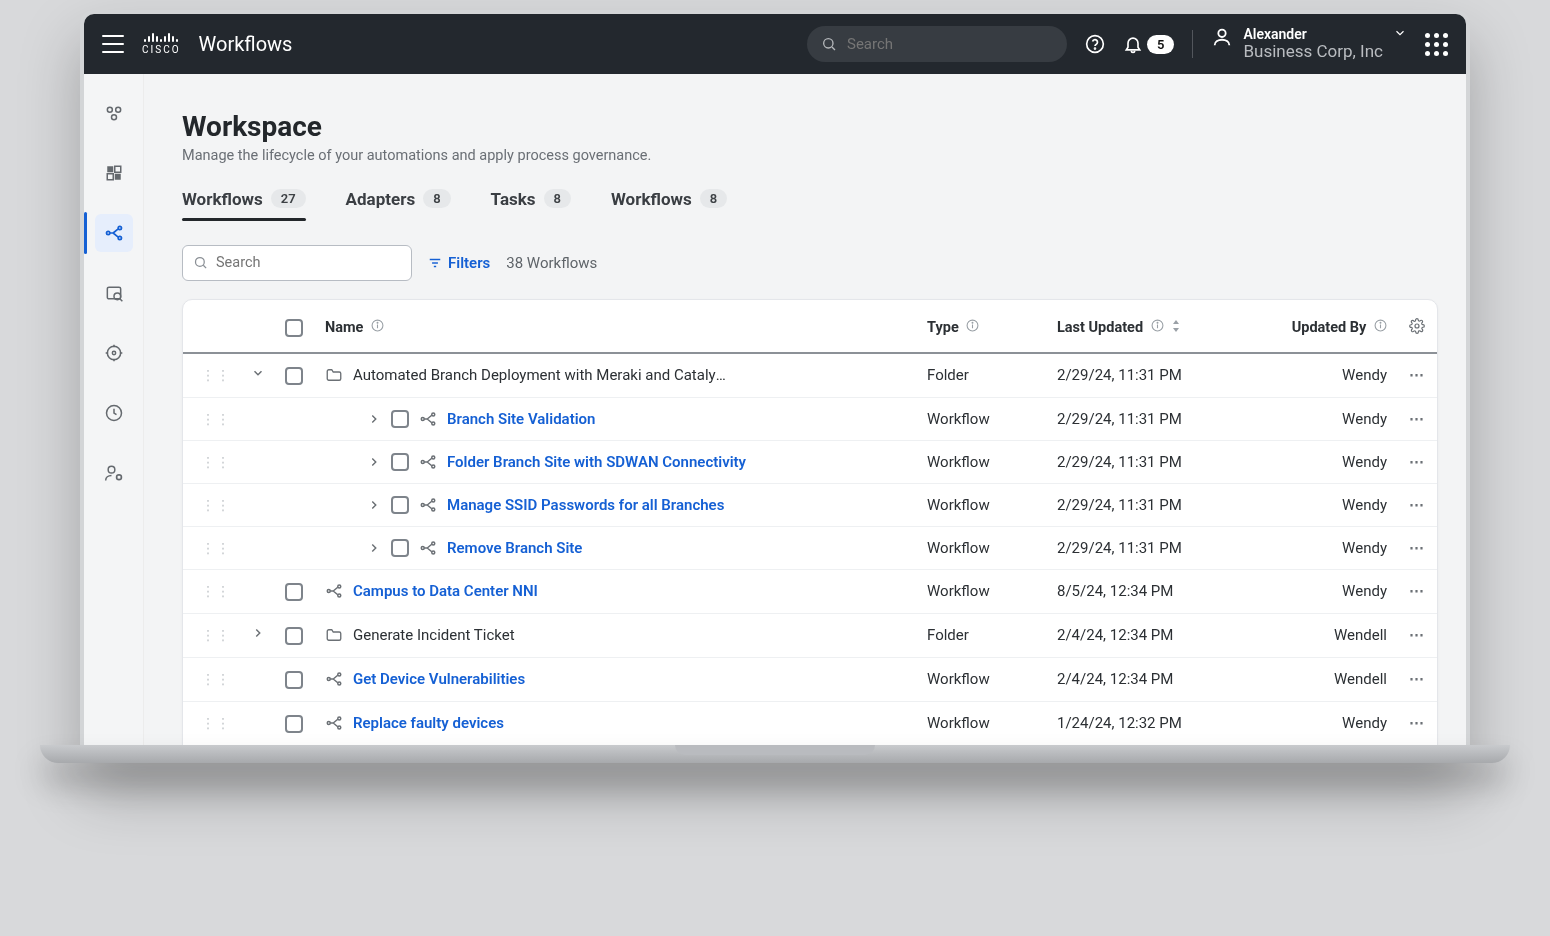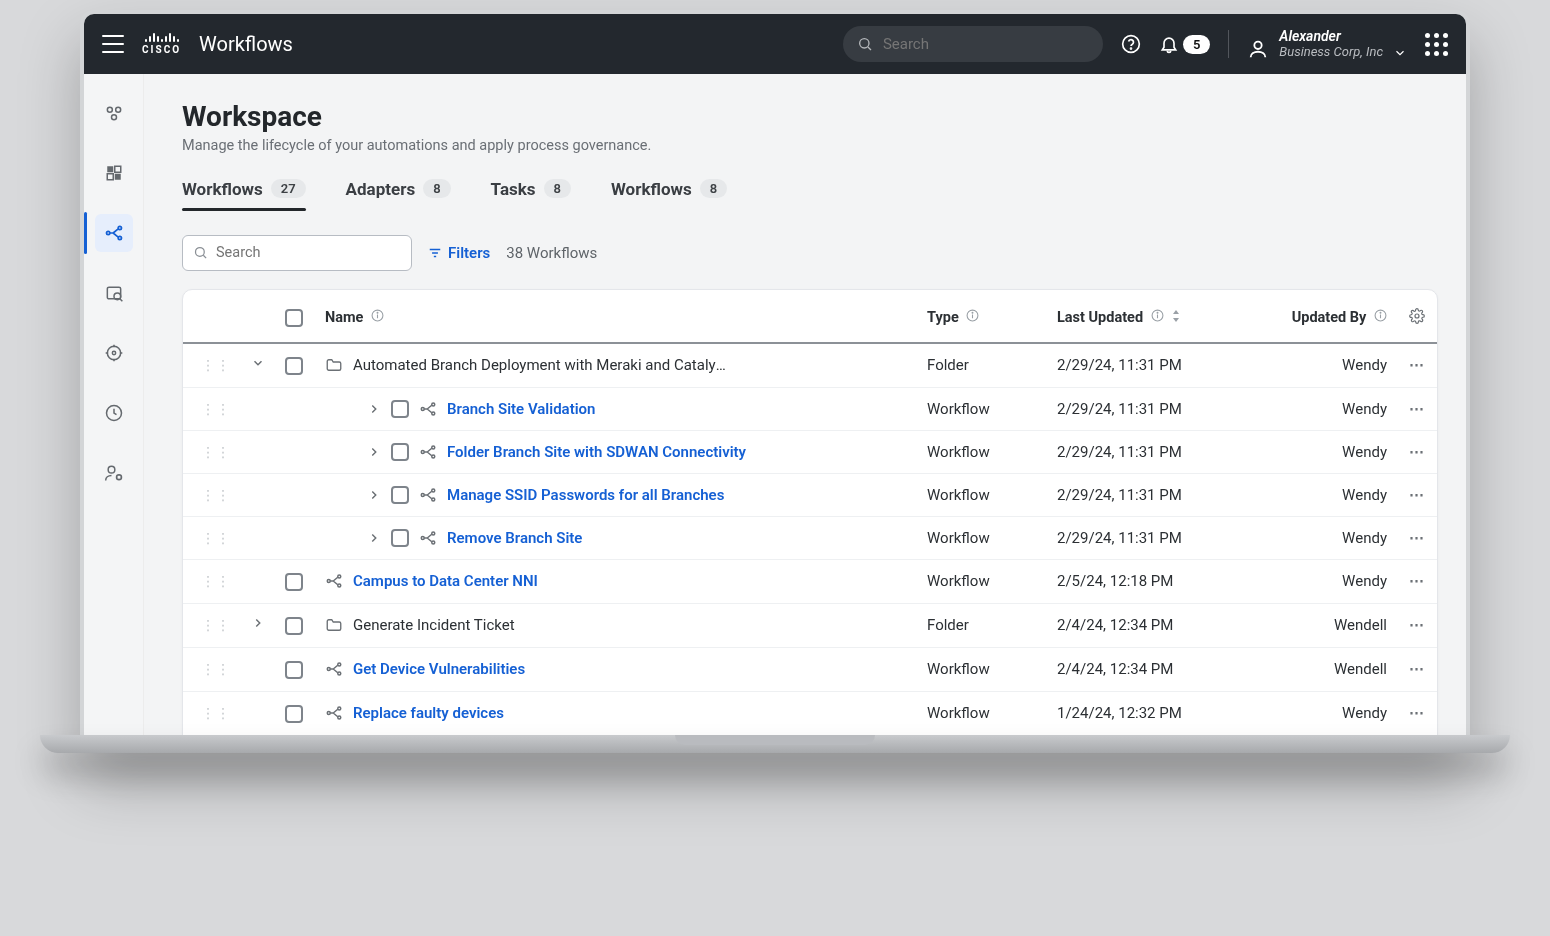--- a/index.html
+++ b/index.html
@@ -51,21 +51,21 @@
       background: #fff;
       border-radius: 1px;
     }
     .cisco {
       display: flex;
       align-items: flex-start;
       gap: 6px;
       font-size: 10px;
       letter-spacing: 2px;
       color: #fff;
-      font-weight: 700;
+      font-weight: 400;
       line-height: 1;
     }
     .cisco-bars {
       display: flex;
       gap: 2px;
       align-items: flex-end;
       margin-bottom: 1px;
     }
     .cisco-bars span {
       width: 2px;
@@ -119,37 +119,36 @@
       font-size: 13px;
       font-weight: 600;
     }
     .divider-v {
       width: 1px;
       height: 28px;
       background: #52565c;
     }
     .user-block {
       display: flex;
-      align-items: flex-end;
+      align-items: flex-start;
       gap: 10px;
       cursor: pointer;
-      font-style: italic;
     }
     .user-text {
       display: flex;
       flex-direction: column;
       line-height: 1.15;
     }
     .user-name {
       font-size: 14px;
       font-weight: 600;
       color: #fff;
     }
     .user-org {
-      font-size: 13px;
+      font-size: 17px;
       color: #b9bcc0;
     }
     .apps-grid {
       display: grid;
       grid-template-columns: repeat(3, 5px);
       grid-template-rows: repeat(3, 5px);
       gap: 4px;
       cursor: pointer;
     }
     .apps-grid span {
@@ -192,21 +191,21 @@
       position: absolute;
       left: -11px;
       top: -2px;
       bottom: -2px;
       width: 3px;
       background: #1560d4;
       border-radius: 2px;
     }
     .main {
       flex: 1;
-      padding: 26px 28px 0 38px;
+      padding: 36px 28px 0 38px;
       overflow: hidden;
     }
     .page-title {
       font-size: 28px;
       font-weight: 700;
       color: #23272b;
     }
     .page-desc {
       color: #6a6f75;
       font-size: 14.5px;
@@ -795,21 +794,21 @@
                             <circle cx="5" cy="12" r="2"></circle>
                             <circle cx="19" cy="6" r="2"></circle>
                             <circle cx="19" cy="18" r="2"></circle>
                             <path d="M7 12h4m0 0 6-5m-6 5 6 5"></path>
                           </svg>
                         </span>
         <span class="link">Campus to Data Center NNI</span>
       </div>
     </td>
     <td class="col-type">Workflow</td>
-    <td class="col-upd">2/5/24, 12:18 PM</td>
+    <td class="col-upd">8/5/24, 12:34 PM</td>
     <td class="col-by">Wendy</td>
     <td class="col-gear"><span class="more">⋯</span></td>
   </tr>
                   <tr>
     <td class="col-drag"><span class="drag-handle">⋮⋮</span></td>
     <td class="col-caret"><span class="chevron">
                         <svg width="14" height="14" viewBox="0 0 24 24" fill="none" stroke="currentColor" stroke-width="2.5">
                           <polyline points="9 6 15 12 9 18"></polyline>
                         </svg>
                       </span></td>

